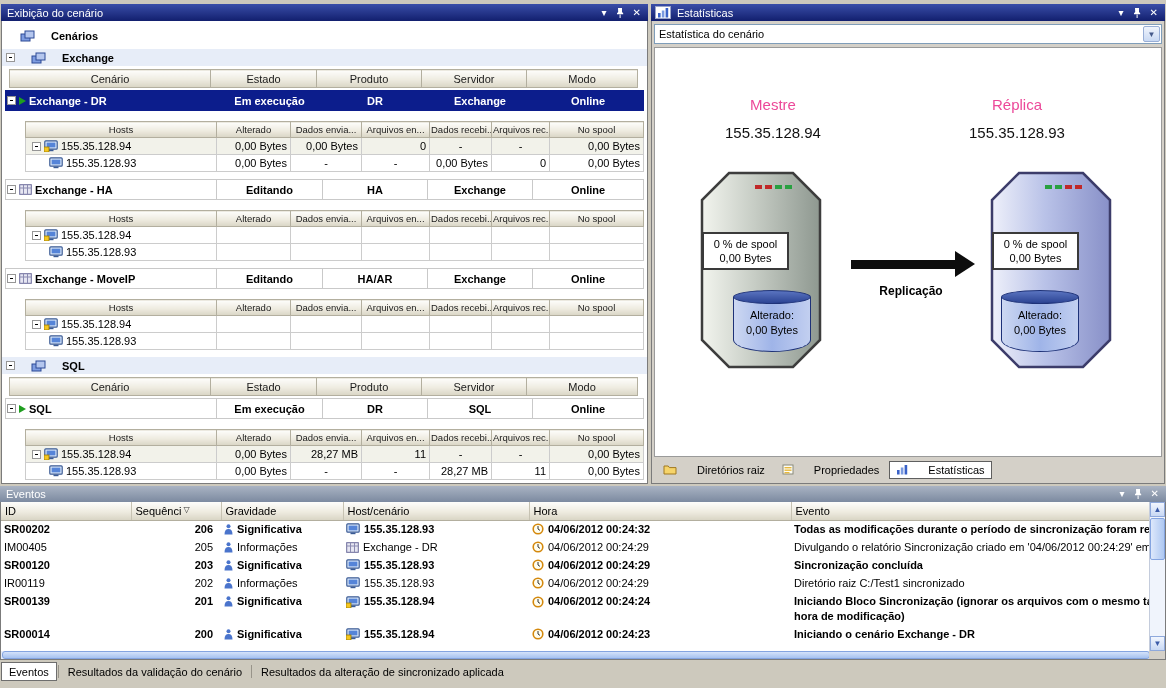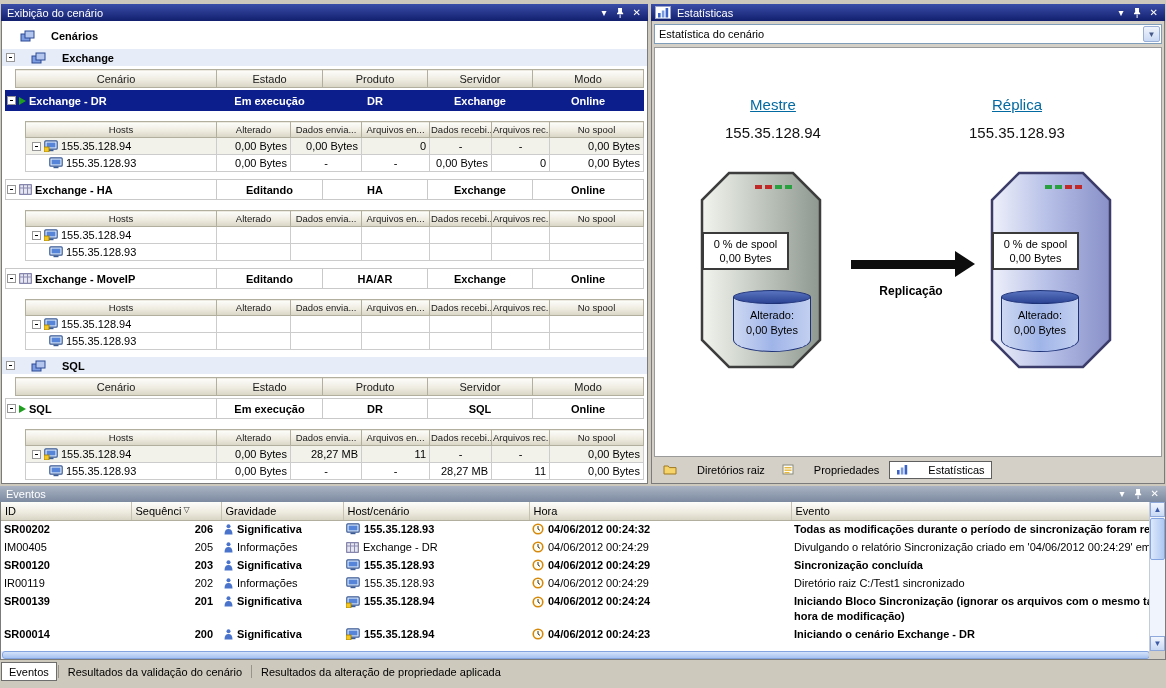--- a/index.html
+++ b/index.html
@@ -19,42 +19,42 @@
 
 .trow{display:flex;align-items:center;gap:16px;white-space:nowrap}
 .root-row{margin:7px 0 5px 18px;height:16px}
 .grp-row{height:17px;background:#e7edf8;padding-left:4px;margin-bottom:3px}
 .bld{font-weight:bold}
 .exp{width:9px;height:9px;border:1px solid #969696;background:#fff;position:relative;flex:0 0 auto;display:inline-block}
 .exp::before{content:"";position:absolute;left:2px;right:2px;top:3px;height:1px;background:#000}
 .play{width:0;height:0;border-left:7px solid #1f9e1f;border-top:4px solid transparent;border-bottom:4px solid transparent;display:inline-block;flex:0 0 auto}
 table.t{border-collapse:collapse;table-layout:fixed}
 .t td{overflow:hidden;white-space:nowrap}
-.tm{margin-left:13px;width:628px}
+.tm{margin-left:7px;width:628px}
 .ts{margin-left:3px;width:638px;margin-top:2px}
 .th7{margin-left:23px;width:618px;margin-top:10px;margin-bottom:7px}
 td.h{background:linear-gradient(180deg,#fdfdfb 0%,#eeebe0 55%,#d9d5c5 100%);border:1px solid #b3af9f;text-align:center;height:18px;color:#1a1a1a}
 .th7 td.h{height:16px;font-size:9.5px;padding:0 1px}
 .ts td{height:20px;border:1px solid #c9c9c9;font-weight:bold;text-align:center}
 .ts td.ncd{text-align:left}
 .ts.sel td{background:#0c1d8c;color:#fff;border-color:#0c1d8c}
 tr.hr td{height:17px;border:1px solid #ccc;text-align:right;padding-right:3px;font-size:11px}
 tr.hr td.ncd{text-align:left;padding-right:0}
 tr.hr td.c{text-align:center;padding-right:0}
 tr.master td{background:#f2f2ea}
 .ncf{display:flex;align-items:center;gap:3px;height:100%;padding-left:1px}
 .lvl1{padding-left:6px}
 .lvl2{padding-left:23px}
 .icw{display:inline-flex;align-items:center;flex:0 0 auto}
 
 .rbody{flex:1;border:1px solid #7b7b7b;border-top:none;background:#d4d0c8;display:flex;flex-direction:column;overflow:hidden}
 .combo{margin:3px 2px;height:20px;background:#fff;border:1px solid #7f9db9;display:flex;align-items:center;position:relative;padding-left:4px;flex:0 0 auto}
 .combo .cArrow{position:absolute;right:1px;top:1px;bottom:1px;width:17px;background:linear-gradient(180deg,#f0f4fc 0%,#c9d9f3 100%);border:1px solid #98aed6;border-radius:2px;display:flex;align-items:center;justify-content:center;color:#44598a;font-size:8px}
 .stats{flex:1;background:#fff;border:1px solid #9a9a9a;margin:0 2px;position:relative;overflow:hidden}
-.role{position:absolute;top:48px;width:140px;text-align:center;font-size:15px;text-decoration:underline;color:#0369a1}
+.role{position:absolute;top:48px;width:140px;text-align:center;font-size:15px;color:#ec4899}
 .ip{position:absolute;top:76px;width:140px;text-align:center;font-size:15px;color:#111}
 .pm{left:48px}.pr{left:292px}
 .server{position:absolute;top:122px;width:128px;height:205px}
 .sm{left:44px}.sr{left:334px}
 .spool{position:absolute;left:3px;top:62px;width:87px;background:#fff;border:2px solid #3a3a3a;text-align:center;padding:3px 2px;line-height:14px;font-size:11px;z-index:4}
 .cyl{position:absolute;left:34px;top:120px;width:78px;height:62px;z-index:4}
 .sr .cyl{left:12px}
 .ctop{position:absolute;top:0;left:0;width:100%;height:14px;border-radius:50%;background:linear-gradient(180deg,#5a74c0,#2c4494);border:1px solid #1e3278;z-index:2}
 .cbody{position:absolute;top:7px;bottom:0;width:100%;background:linear-gradient(90deg,#cdd8f2,#9fb4e8 50%,#c2cff0);border:1px solid #1e3278;border-top:none;border-radius:0 0 39px 39px/0 0 12px 12px;z-index:1}
 .ctext{position:absolute;top:18px;width:100%;text-align:center;z-index:3;line-height:15px;font-size:11px}
@@ -967,14 +967,14 @@
       </div>
     <div class="hcorner"></div>
   </div>
 </section>
 
 <footer class="ftabs">
   <div class="ftab active">Eventos</div>
   <div class="fsep"></div>
   <div class="ftab">Resultados da validação do cenário</div>
   <div class="fsep"></div>
-  <div class="ftab">Resultados da alteração de propriedade aplicada</div>
+  <div class="ftab">Resultados da alteração de sincronizado aplicada</div>
 </footer>
 
 </body></html>

